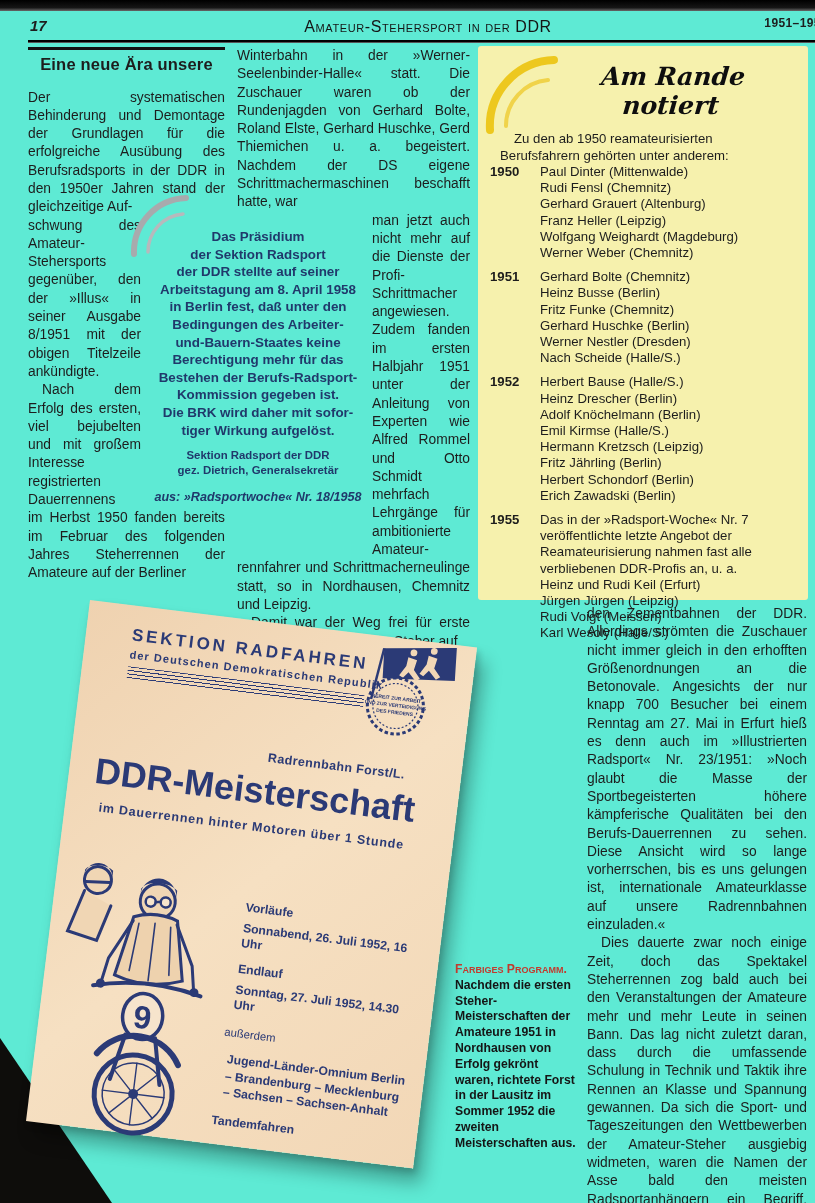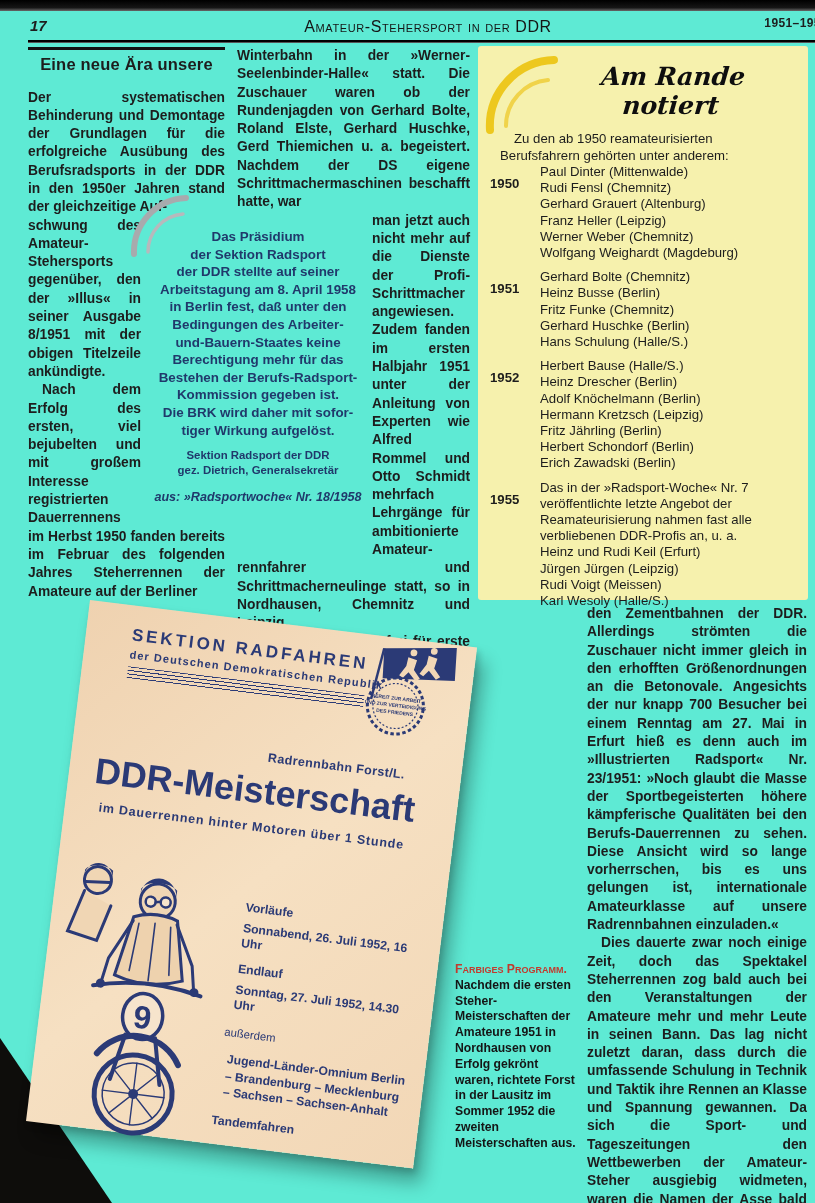--- a/index.html
+++ b/index.html
@@ -16,21 +16,21 @@
 
   
   .pagenum { position:absolute; left:30px; top:17px; font-size:15px; font-weight:bold; font-style:italic; }
   .header-title { position:absolute; left:0; right:0; top:18px; text-align:center;
     font-variant:small-caps; font-size:16px; letter-spacing:.6px; color:#151515; }
   .header-years { position:absolute; right:28px; top:16px; font-size:12px; font-weight:bold; letter-spacing:.4px; }
   .header-rule { position:absolute; left:28px; right:28px; top:40px; height:3px;
     background:linear-gradient(180deg,#000 0 55%,#888 100%); }
 
   
-  .body-text { font-size:13.8px; line-height:18.3px; text-align:justify;font-weight:bold; }
+  .body-text { font-size:13.8px; line-height:18.3px; text-align:justify; }
   .para-indent { text-indent:14px; }
   .col-left { position:absolute; left:28px; top:47px; width:197px; }
   .col-rule { height:2.5px; background:#121212; margin-bottom:5px; }
   .col-heading { text-align:center; font-weight:bold; font-size:16.5px; margin:3px 0 15px; letter-spacing:.2px; }
   .col-left .narrow { width:113px; }
   .col-mid { position:absolute; left:237px; top:47px; width:233px; }
   .col-mid .narrow-right { width:98px; margin-left:auto; }
   .col-right { position:absolute; left:587px; top:605px; width:220px; }
 
   
@@ -42,21 +42,21 @@
 
   
   .sidebar { position:absolute; left:478px; top:46px; width:330px; height:554px;
     background:#f6f1ad; border-radius:3px; }
   .sb-arc { position:absolute; left:4px; top:6px; }
   .sb-title { margin:16px 26px 4px 84px; text-align:center;
     font-family:"DejaVu Serif", serif; font-style:italic; font-weight:bold;
     font-size:25px; color:#0e0e0e; transform:skewX(-5deg); }
   .sb-intro { margin:10px 18px 0 22px; font-size:13.2px; line-height:17px; text-indent:14px; }
   .sb-group { display:flex; margin:0 14px 8px 12px; }
-  .sb-year { width:50px; flex:none; font-weight:bold; font-size:13.2px; line-height:16.2px;margin-top:12px; }
+  .sb-year { width:50px; flex:none; font-weight:bold; font-size:13.2px; line-height:16.2px; }
   .sb-names { flex:1; font-size:13.2px; line-height:16.2px; }
 
   
   .poster { position:absolute; left:90px; top:600px; width:390px; height:525px;
     transform:rotate(7deg); transform-origin:0 0;
     background:linear-gradient(135deg,#efd2b0 0%,#f6e0c2 50%,#f2d7b6 100%);
     box-shadow:10px 14px 18px rgba(0,0,0,.30), 3px 4px 6px rgba(0,0,0,.16);
     color:#2b3a76; }
   .poster > div, .poster > svg { position:absolute; }
   .p-org { left:46px; top:20px; }
@@ -142,42 +142,44 @@
     <div class="sb-intro">Zu den ab 1950 reamateurisierten Berufsfahrern gehörten unter anderem:</div>
 
     <div class="sb-group">
       <div class="sb-year">1950</div>
       <div class="sb-names">
 
       <div>Paul Dinter (Mittenwalde)</div>
           <div>Rudi Fensl (Chemnitz)</div>
           <div>Gerhard Grauert (Altenburg)</div>
           <div>Franz Heller (Leipzig)</div>
+          <div>Wolfgang Weighardt (Magdeburg)</div>
           <div>Werner Weber (Chemnitz)</div>
-          <div>Wolfgang Weighardt (Magdeburg)</div>
         </div>
     </div>
     <div class="sb-group">
       <div class="sb-year">1951</div>
       <div class="sb-names">
 
       <div>Gerhard Bolte (Chemnitz)</div>
           <div>Heinz Busse (Berlin)</div>
           <div>Fritz Funke (Chemnitz)</div>
           <div>Gerhard Huschke (Berlin)</div>
-          <div>Hans Schulung (Halle/S.)</div>
+          <div>Werner Nestler (Dresden)</div>
+          <div>Nach Scheide (Halle/S.)</div>
         </div>
     </div>
     <div class="sb-group">
       <div class="sb-year">1952</div>
       <div class="sb-names">
 
       <div>Herbert Bause (Halle/S.)</div>
           <div>Heinz Drescher (Berlin)</div>
           <div>Adolf Knöchelmann (Berlin)</div>
+          <div>Emil Kirmse (Halle/S.)</div>
           <div>Hermann Kretzsch (Leipzig)</div>
           <div>Fritz Jährling (Berlin)</div>
           <div>Herbert Schondorf (Berlin)</div>
           <div>Erich Zawadski (Berlin)</div>
         </div>
     </div>
     <div class="sb-group">
       <div class="sb-year">1955</div>
       <div class="sb-names">
 

